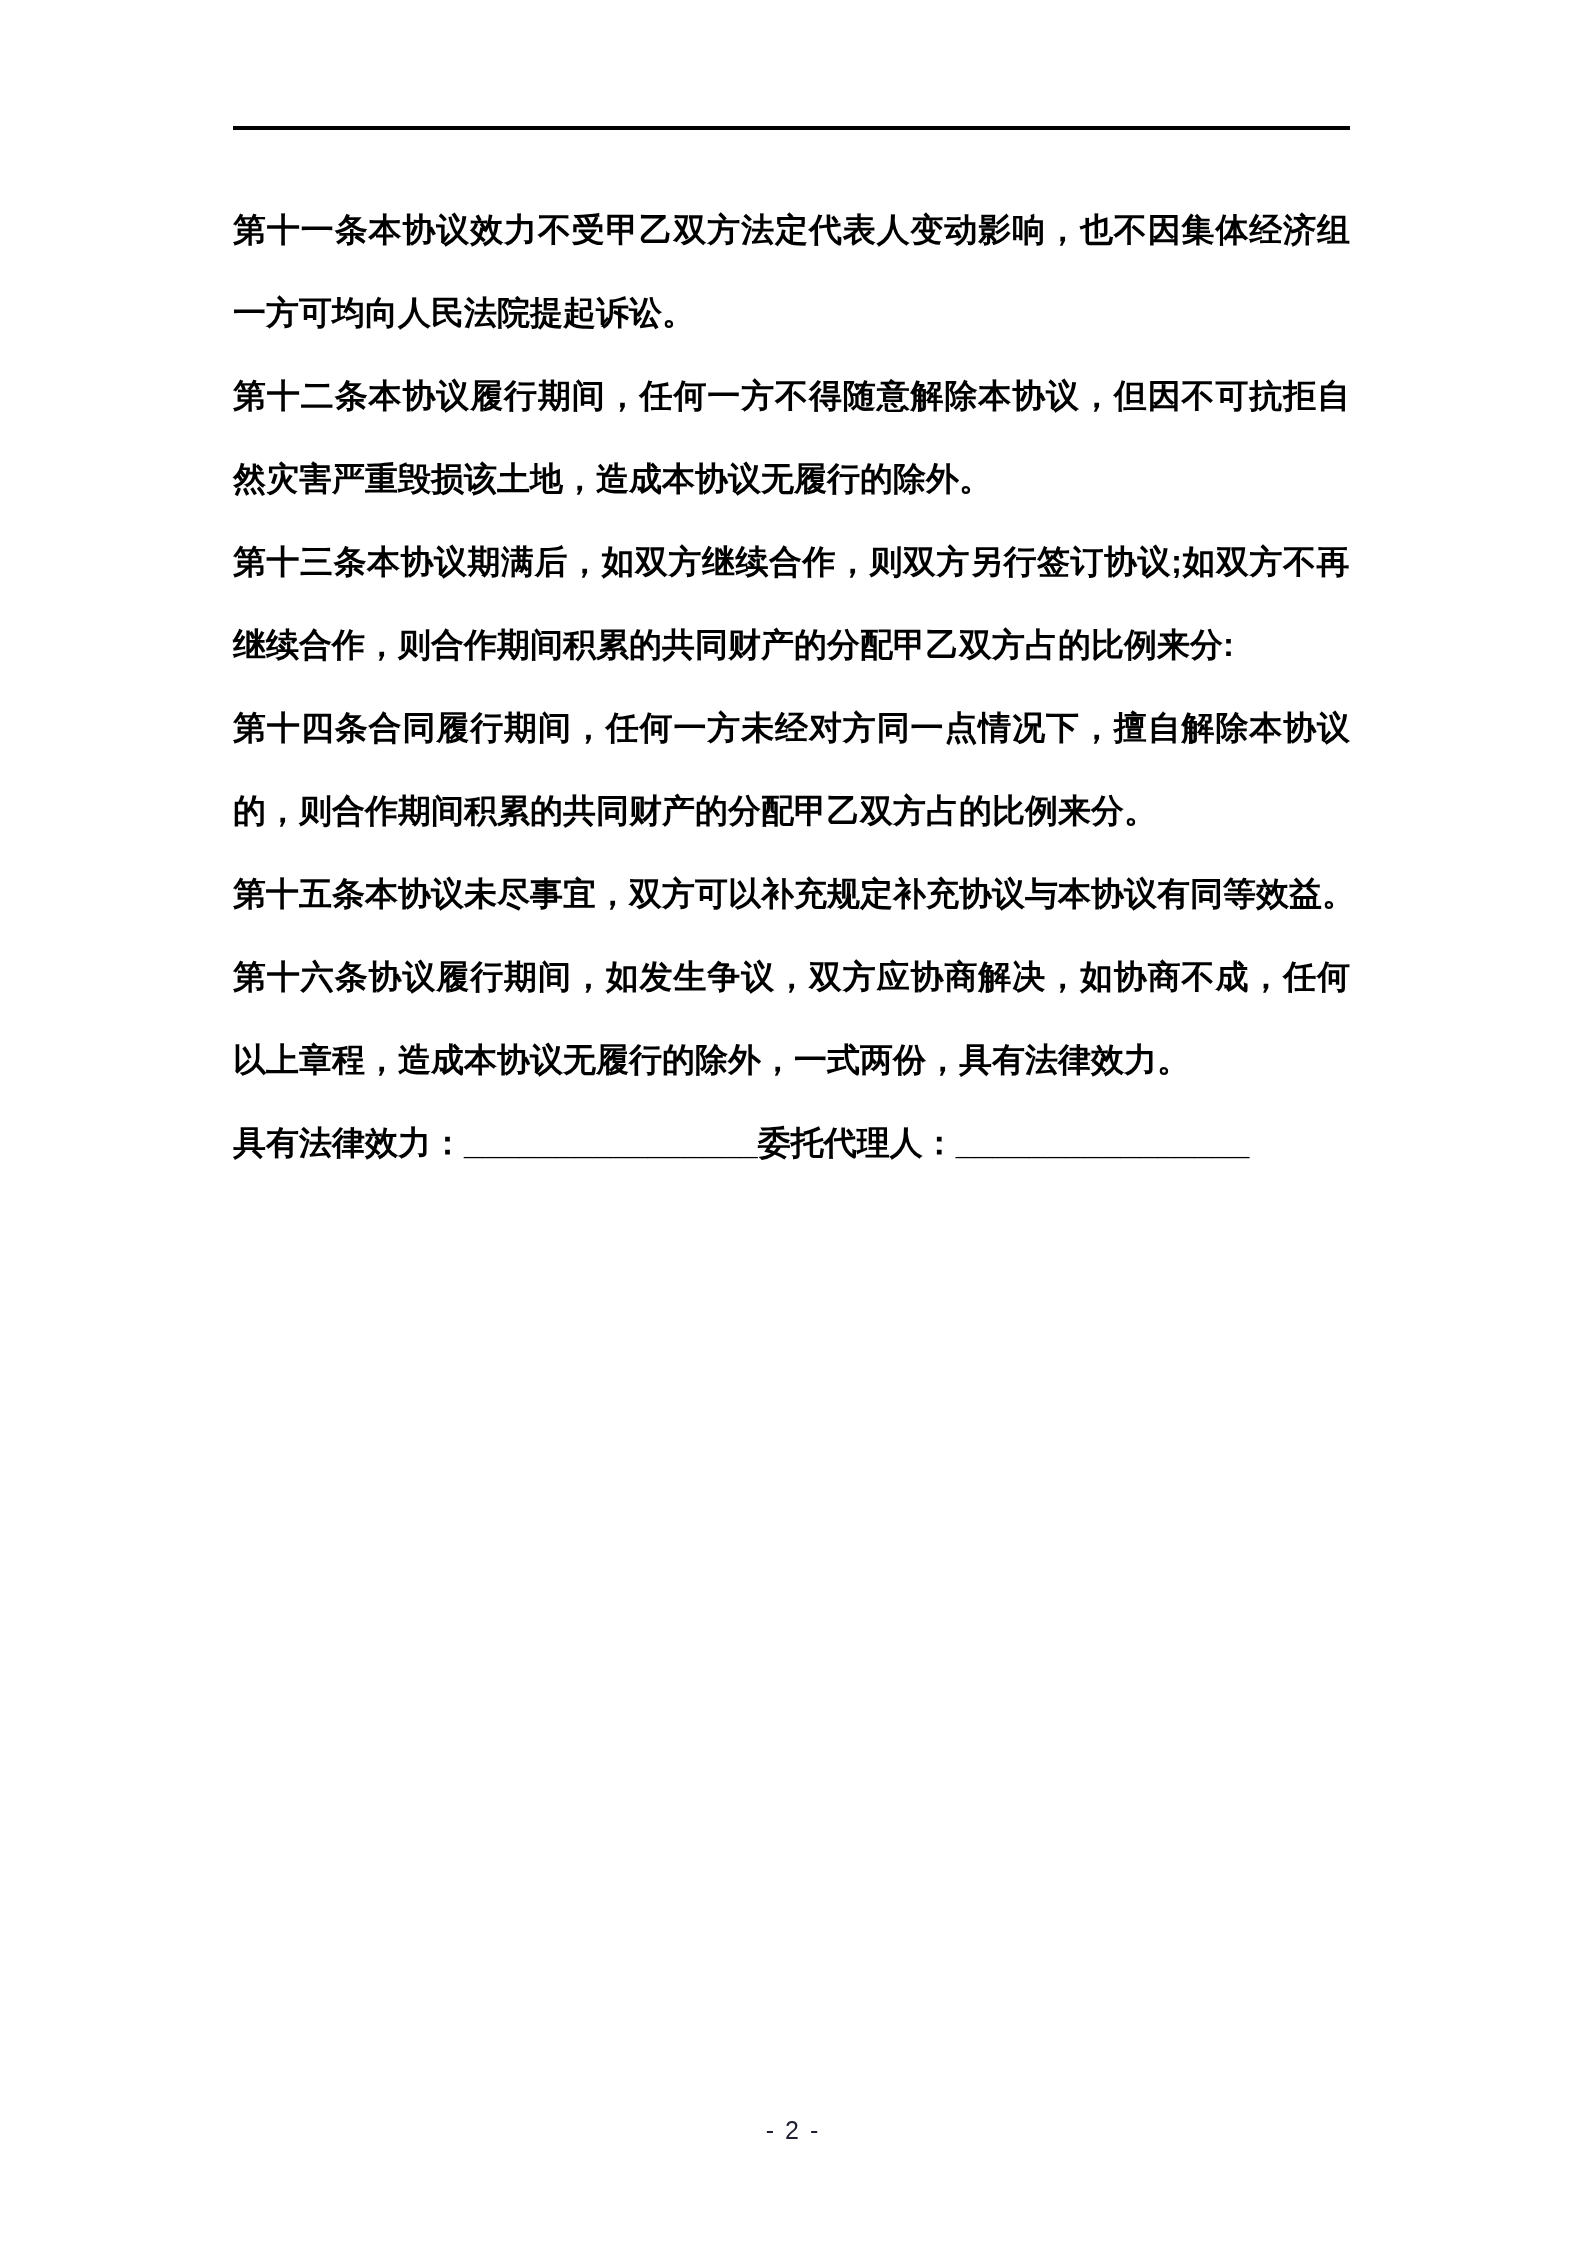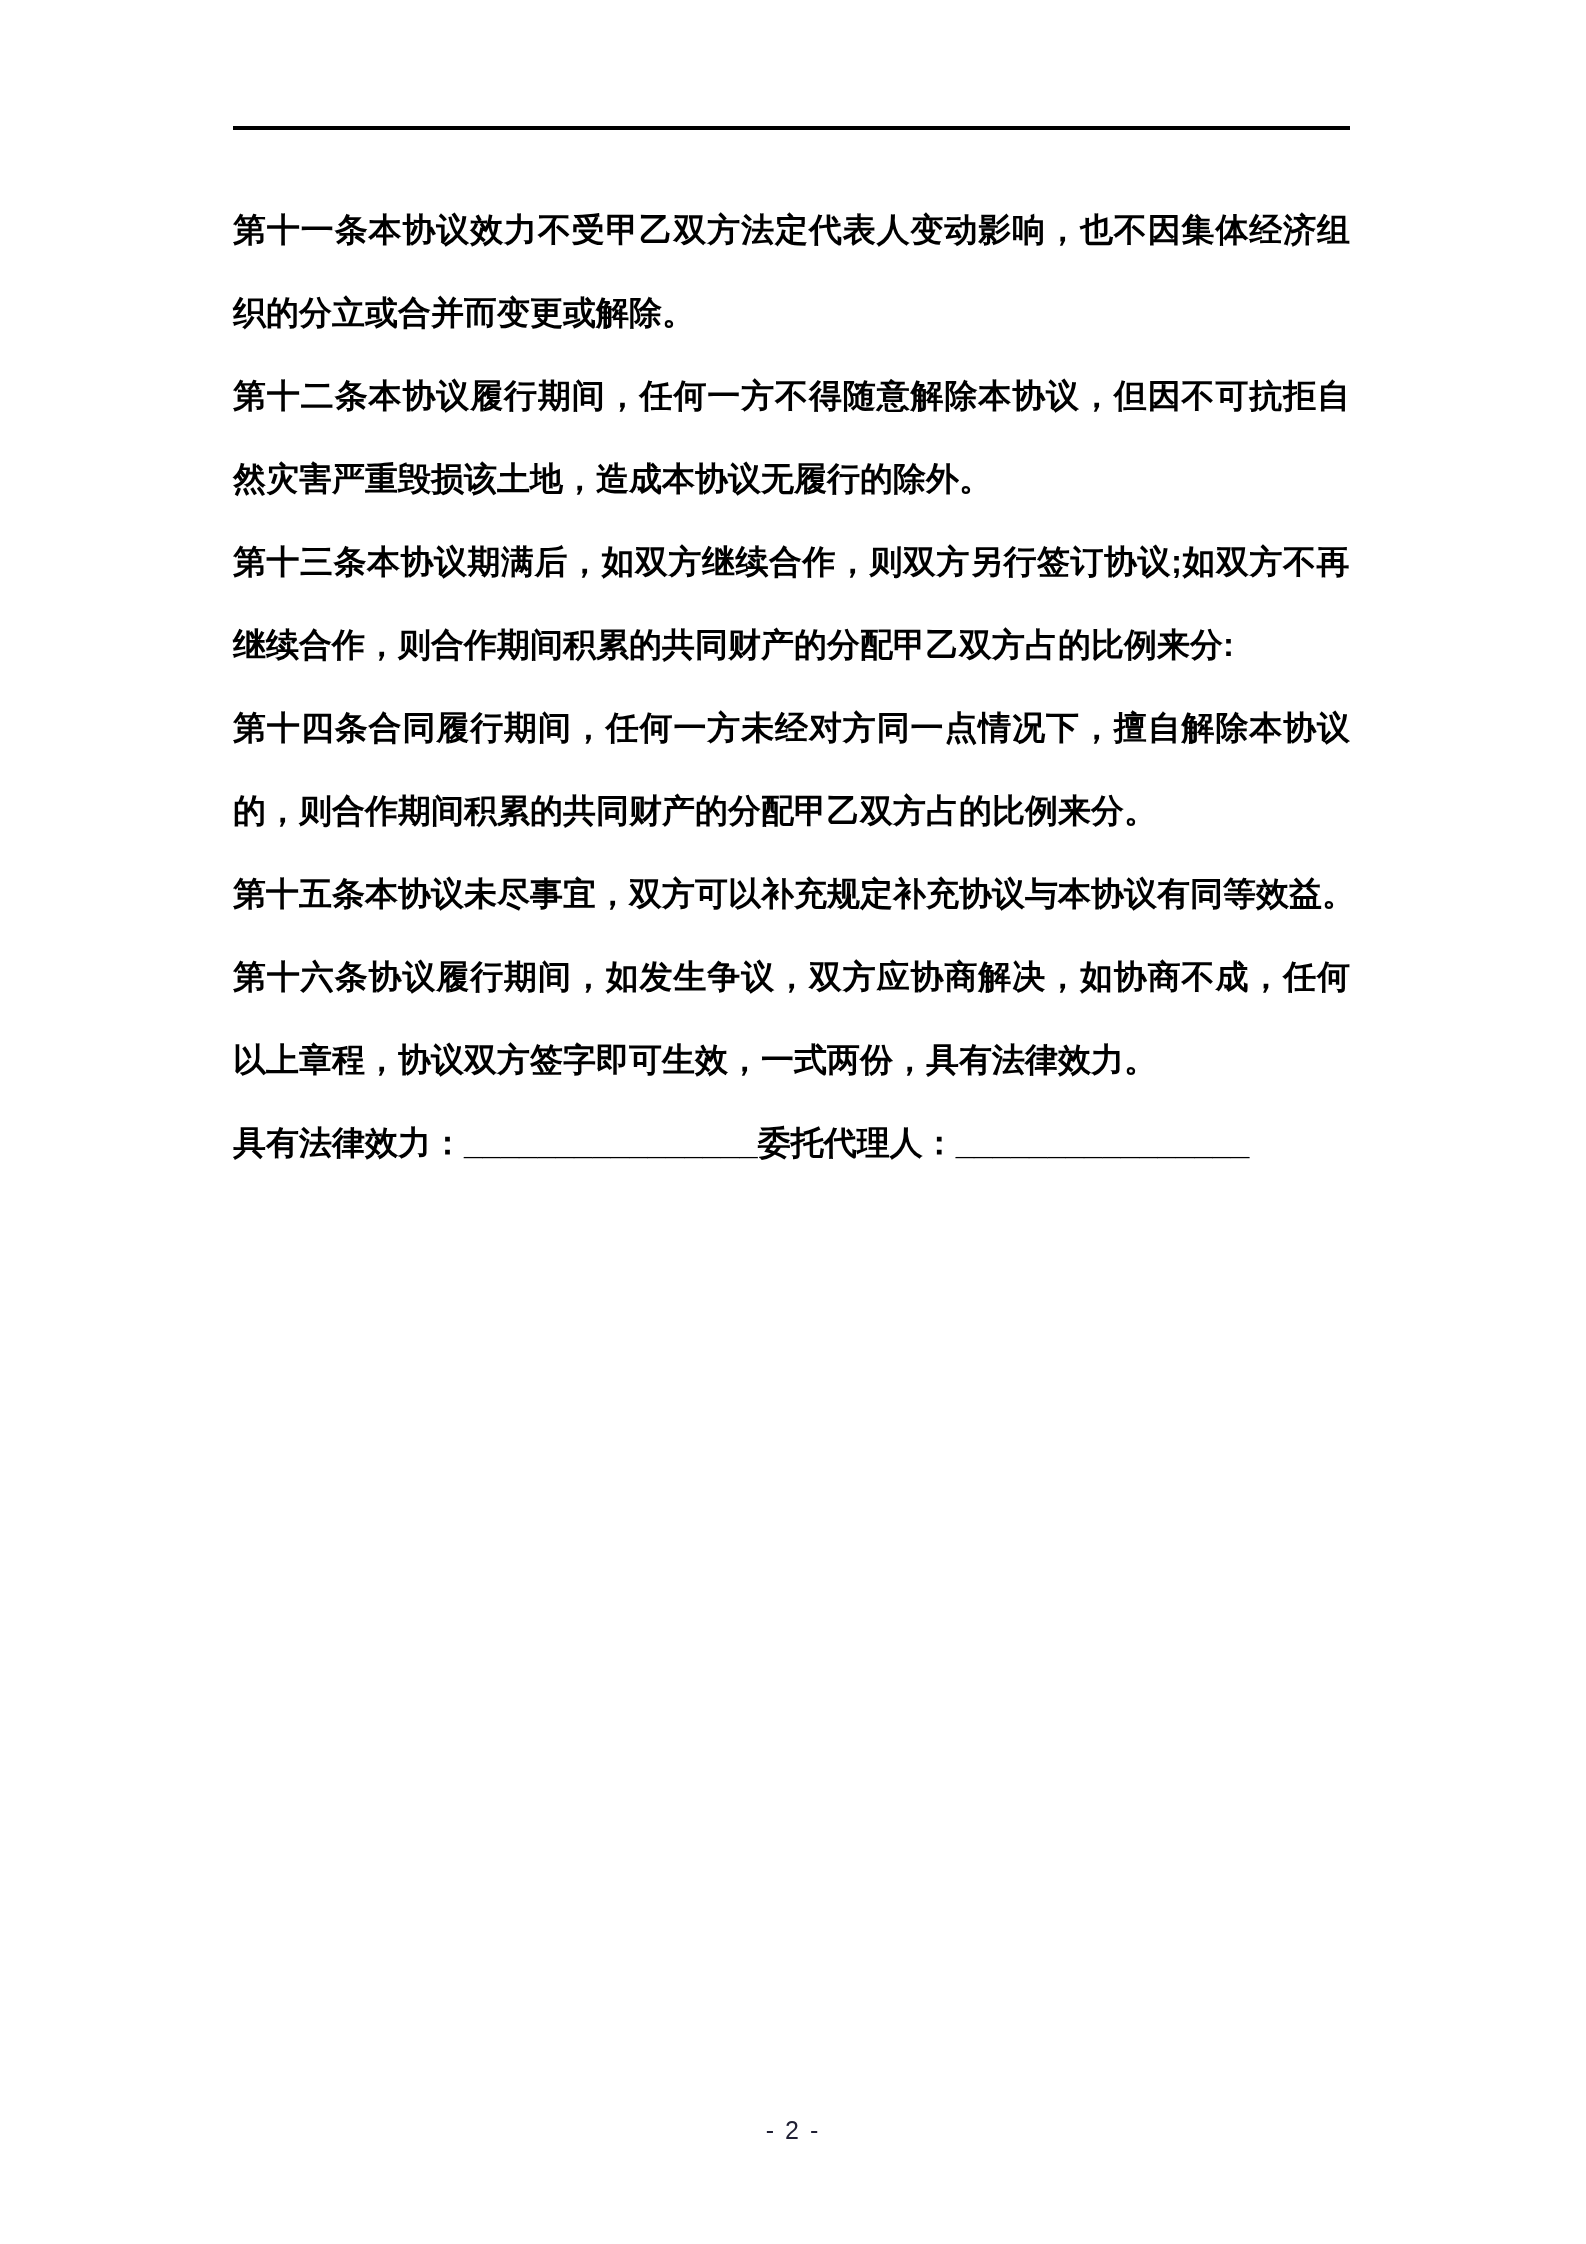--- a/index.html
+++ b/index.html
@@ -55,27 +55,27 @@
   }
 </style>
 </head>
 <body>
 
 <div class="page">
   <div class="content">
     <div class="header-rule"></div>
     <div class="lines" id="lines">
         <div class="line justify"><span>第</span><span>十</span><span>一</span><span>条</span><span>本</span><span>协</span><span>议</span><span>效</span><span>力</span><span>不</span><span>受</span><span>甲</span><span>乙</span><span>双</span><span>方</span><span>法</span><span>定</span><span>代</span><span>表</span><span>人</span><span>变</span><span>动</span><span>影</span><span>响</span><span>，</span><span>也</span><span>不</span><span>因</span><span>集</span><span>体</span><span>经</span><span>济</span><span>组</span></div>
-        <div class="line">织的分立或合并而变更或解除。</div>
+        <div class="line">一方可均向人民法院提起诉讼。</div>
         <div class="line justify"><span>第</span><span>十</span><span>二</span><span>条</span><span>本</span><span>协</span><span>议</span><span>履</span><span>行</span><span>期</span><span>间</span><span>，</span><span>任</span><span>何</span><span>一</span><span>方</span><span>不</span><span>得</span><span>随</span><span>意</span><span>解</span><span>除</span><span>本</span><span>协</span><span>议</span><span>，</span><span>但</span><span>因</span><span>不</span><span>可</span><span>抗</span><span>拒</span><span>自</span></div>
         <div class="line">然灾害严重毁损该土地，造成本协议无履行的除外。</div>
         <div class="line justify"><span>第</span><span>十</span><span>三</span><span>条</span><span>本</span><span>协</span><span>议</span><span>期</span><span>满</span><span>后</span><span>，</span><span>如</span><span>双</span><span>方</span><span>继</span><span>续</span><span>合</span><span>作</span><span>，</span><span>则</span><span>双</span><span>方</span><span>另</span><span>行</span><span>签</span><span>订</span><span>协</span><span>议</span><span>;</span><span>如</span><span>双</span><span>方</span><span>不</span><span>再</span></div>
         <div class="line">继续合作，则合作期间积累的共同财产的分配甲乙双方占的比例来分:</div>
         <div class="line justify"><span>第</span><span>十</span><span>四</span><span>条</span><span>合</span><span>同</span><span>履</span><span>行</span><span>期</span><span>间</span><span>，</span><span>任</span><span>何</span><span>一</span><span>方</span><span>未</span><span>经</span><span>对</span><span>方</span><span>同</span><span>一</span><span>点</span><span>情</span><span>况</span><span>下</span><span>，</span><span>擅</span><span>自</span><span>解</span><span>除</span><span>本</span><span>协</span><span>议</span></div>
         <div class="line">的，则合作期间积累的共同财产的分配甲乙双方占的比例来分。</div>
         <div class="line justify"><span>第</span><span>十</span><span>五</span><span>条</span><span>本</span><span>协</span><span>议</span><span>未</span><span>尽</span><span>事</span><span>宜</span><span>，</span><span>双</span><span>方</span><span>可</span><span>以</span><span>补</span><span>充</span><span>规</span><span>定</span><span>补</span><span>充</span><span>协</span><span>议</span><span>与</span><span>本</span><span>协</span><span>议</span><span>有</span><span>同</span><span>等</span><span>效</span><span>益</span><span>。</span></div>
         <div class="line justify"><span>第</span><span>十</span><span>六</span><span>条</span><span>协</span><span>议</span><span>履</span><span>行</span><span>期</span><span>间</span><span>，</span><span>如</span><span>发</span><span>生</span><span>争</span><span>议</span><span>，</span><span>双</span><span>方</span><span>应</span><span>协</span><span>商</span><span>解</span><span>决</span><span>，</span><span>如</span><span>协</span><span>商</span><span>不</span><span>成</span><span>，</span><span>任</span><span>何</span></div>
-        <div class="line">以上章程，协议双方签字即可生效，一式两份，具有法律效力。</div>
+        <div class="line">以上章程，造成本协议无履行的除外，一式两份，具有法律效力。</div>
         <div class="line">具有法律效力：________________委托代理人：________________</div>
       </div>
   </div>
   <div class="footer">- 2 -</div>
 </div>
 
 </body></html>

